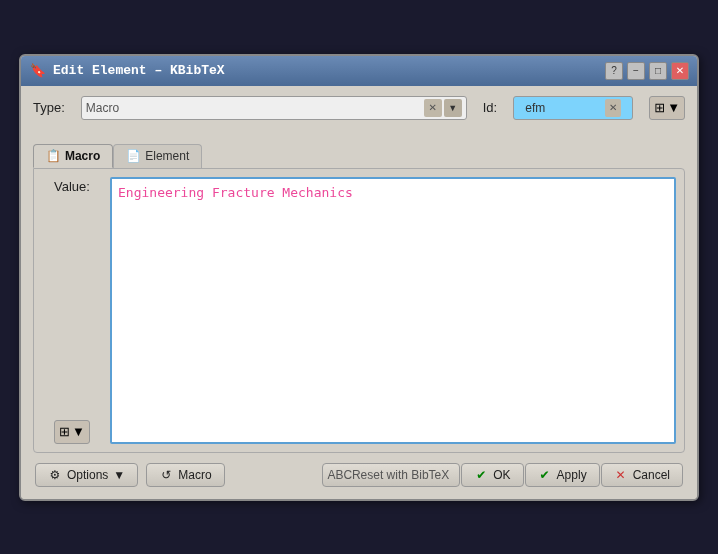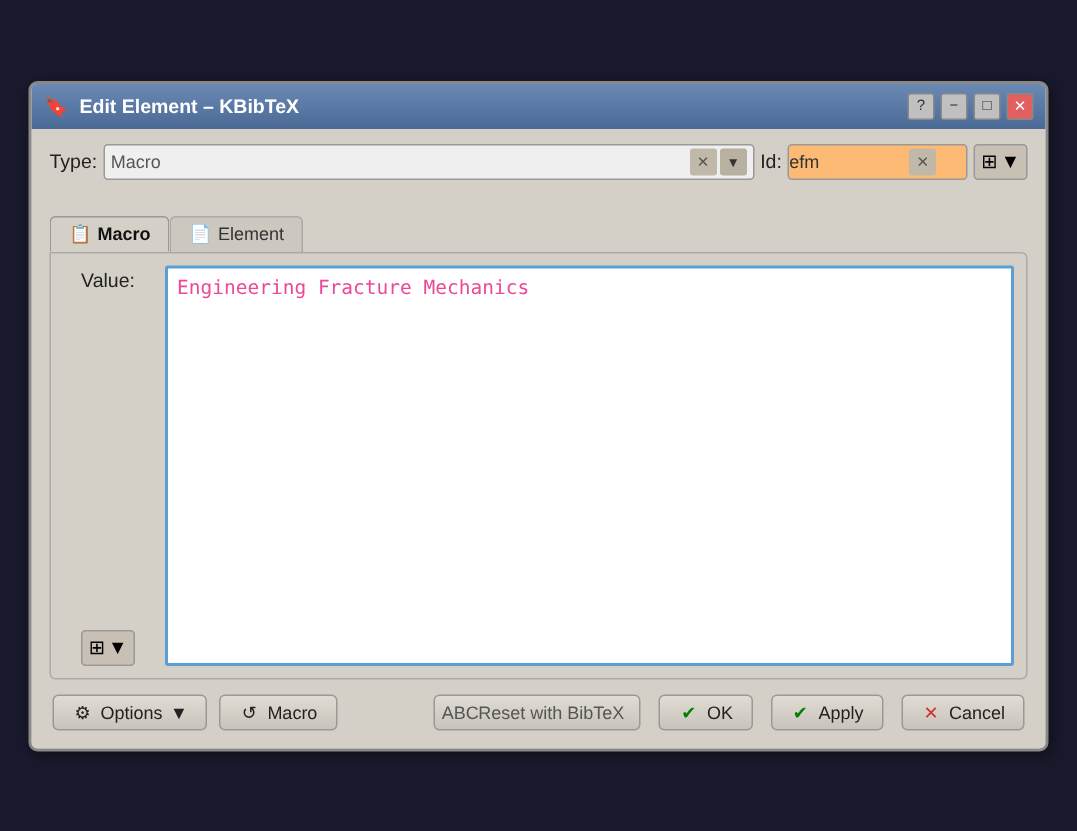--- a/index.html
+++ b/index.html
@@ -45,20 +45,21 @@
       height: 18px;
       display: flex;
       align-items: center;
       justify-content: center;
     }
 
     .titlebar-title {
       font-size: 13px;
       font-weight: bold;
       color: white;
+      font-family: Liberation Mono, monospace;
     }
 
     .titlebar-controls {
       display: flex;
       gap: 4px;
       align-items: center;
     }
 
     .titlebar-btn {
       width: 18px;
@@ -76,21 +77,21 @@
     .titlebar-btn.close { background: #e06060; color: white; }
 
     .content {
       padding: 10px 12px 12px;
       background: #d4d0c8;
     }
 
     .top-row {
       display: flex;
       align-items: center;
-      gap: 4px;
+      gap: 16px;
       margin-bottom: 24px;
       justify-content: flex-end;
     }
 
     .field-label {
       font-size: 13px;
       color: #222;
       white-space: nowrap;
     }
 
@@ -139,25 +140,25 @@
       display: flex;
       align-items: center;
       justify-content: center;
       font-size: 9px;
       color: #333;
     }
 
     .id-input-wrap {
       display: flex;
       align-items: center;
-      background: #fdba74;
+      background: #7dd3fc;
       border: 1px solid #999;
       border-radius: 3px;
       height: 24px;
-      padding: 0 0;
+      padding: 0 11px;
       width: 120px;
     }
 
     .id-input {
       border: none;
       background: transparent;
       font-size: 12px;
       color: #333;
       width: 80px;
       outline: none;
@@ -280,21 +281,21 @@
       padding: 0 2px;
     }
 
     .bottom-left {
       display: flex;
       gap: 8px;
     }
 
     .bottom-right {
       display: flex;
-      gap: 12px;
+      gap: 1px;
       align-items: center;
     }
 
     .btn {
       display: flex;
       align-items: center;
       gap: 5px;
       padding: 4px 12px;
       border: 1px solid #999;
       border-radius: 4px;

